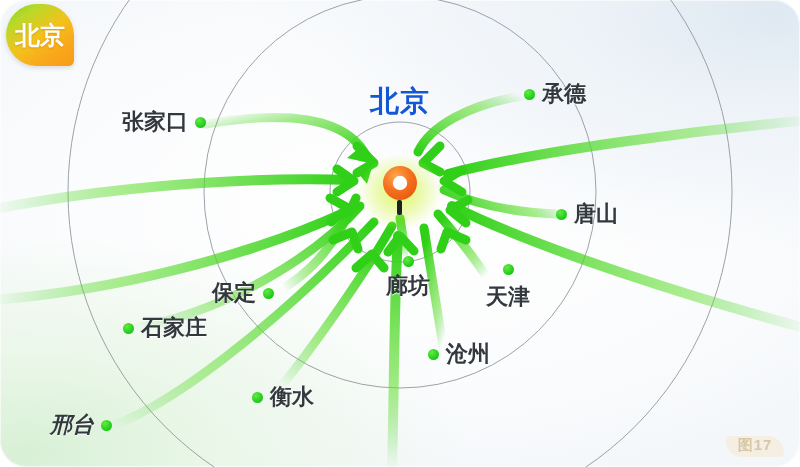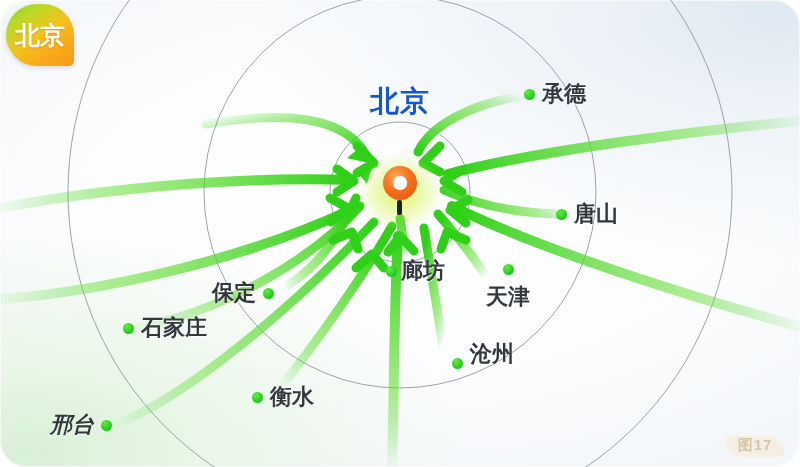--- a/index.html
+++ b/index.html
@@ -57,21 +57,21 @@
   .node{position:absolute;display:flex;align-items:center;gap:7px;white-space:nowrap;}
   .node .nm{
     font-size:22px;font-weight:bold;color:#33383f;
     text-shadow:0 1px 0 rgba(255,255,255,.85);
   }
   .node .dt{
     width:11px;height:11px;border-radius:50%;
     background:radial-gradient(circle at 35% 32%,#62ec3e 0%,#23cc1e 62%,#17b615 100%);
     flex:0 0 auto;
   }
-  .node.stack{flex-direction:row;gap:4px;}
+  .node.stack{flex-direction:column;gap:4px;}
   
   .watermark{
     position:absolute;right:16px;bottom:10px;
     width:58px;height:21px;border-radius:4px 16px 4px 16px;
     background:rgba(246,214,140,.22);
     display:flex;align-items:flex-start;justify-content:center;
     color:rgba(180,150,95,.45);font-size:15px;font-weight:bold;
     letter-spacing:1px;
   }
 </style>
@@ -221,37 +221,41 @@
     <rect x="397" y="200" width="5" height="15" rx="2" fill="#1d2124"></rect>
   </svg>
 
   <div class="badge">
     <span class="badge-text">北京</span>
   </div>
 
 
   <div class="center-label">北京</div>
 
+  <div class="node" style="left:122px;top:107px;">
+    <span class="nm">张家口</span>
+    <span class="dt"></span>
+  </div>
 
   <div class="node" style="left:524px;top:79px;">
     <span class="dt"></span>
     <span class="nm">承德</span>
   </div>
 
   <div class="node" style="left:556px;top:199px;">
     <span class="dt"></span>
     <span class="nm">唐山</span>
   </div>
 
   <div class="node" style="left:486px;top:264px;flex-direction:column;">
     <span class="dt"></span>
     <span class="nm">天津</span>
   </div>
 
-  <div class="node" style="left:452px;top:339px;align-items:flex-end;">
+  <div class="node" style="left:428px;top:339px;">
     <span class="dt"></span>
     <span class="nm">沧州</span>
   </div>
 
   <div class="node" style="left:252px;top:382px;">
     <span class="dt"></span>
     <span class="nm">衡水</span>
   </div>
 
   <div class="node" style="left:50px;top:410px;font-style:italic;">

